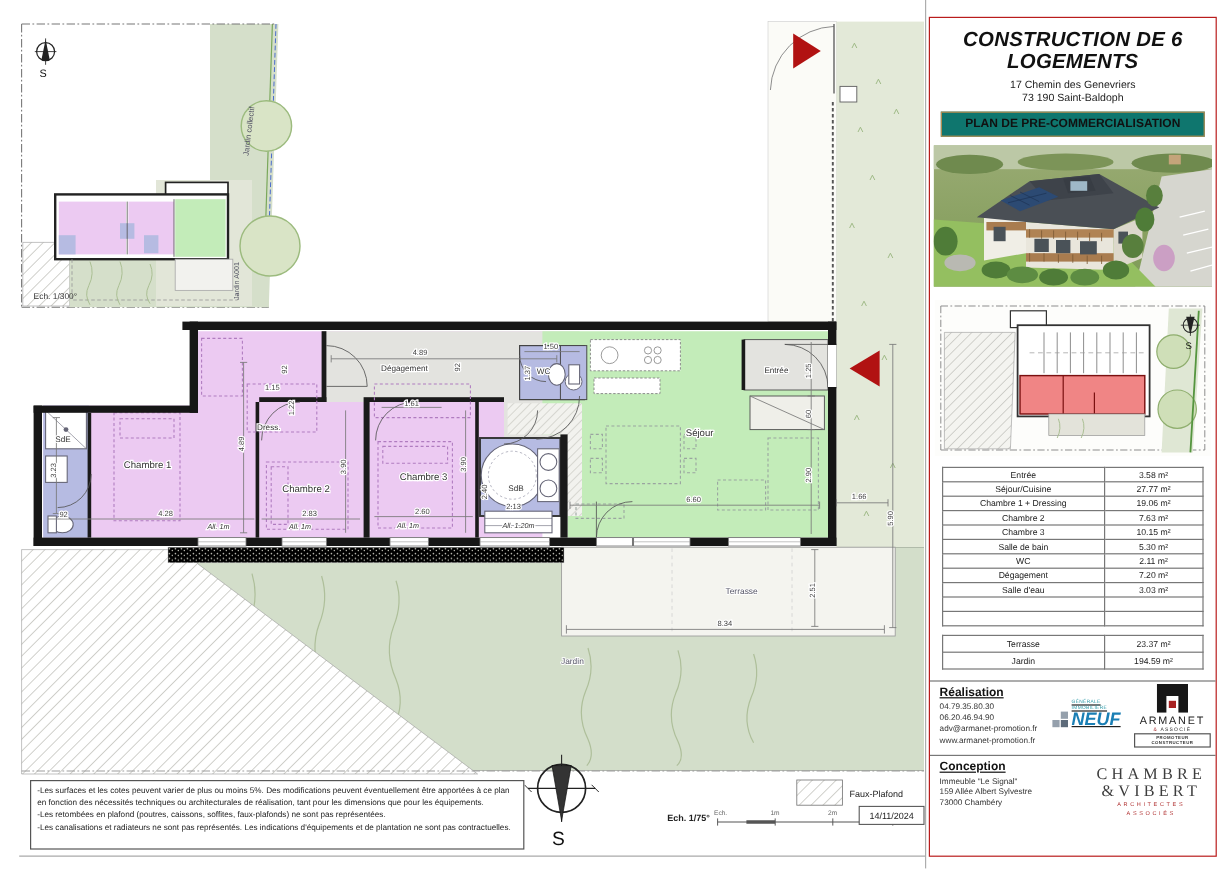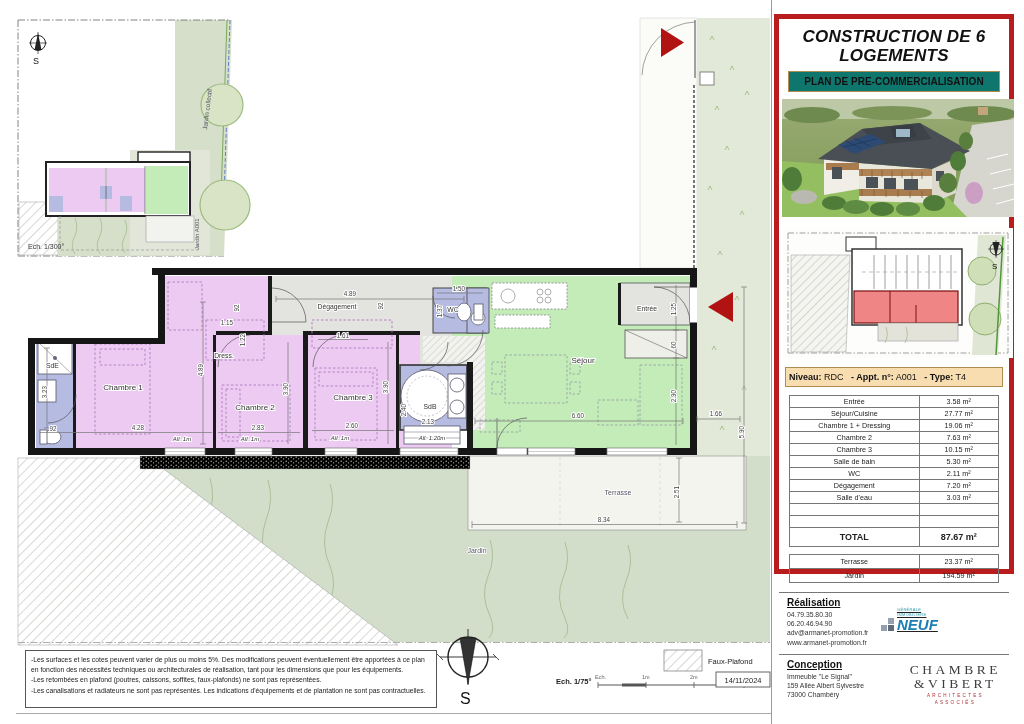--- a/index.html
+++ b/index.html
@@ -9,22 +9,22 @@
   .dim{font-size:6.3px;fill:#444;paint-order:stroke;stroke:#fff;stroke-width:2px;}
   .rlab{font-size:8px;fill:#333;paint-order:stroke;stroke:#fff;stroke-width:2px;}
   .rlab-sm{font-size:6.8px;fill:#333;paint-order:stroke;stroke:#fff;stroke-width:2px;}
   .glab{font-size:7px;fill:#556;paint-order:stroke;stroke:#fff;stroke-width:1.5px;}
   .all{font-size:6px;fill:#333;font-style:italic;paint-order:stroke;stroke:#fff;stroke-width:2px;}
   .dimline{stroke:#777;stroke-width:.7;}
   .furn{fill:none;stroke:#b07cc0;stroke-width:.9;stroke-dasharray:2.5 2;}
   .furng{fill:none;stroke:#9aa4a0;stroke-width:.9;stroke-dasharray:2.5 2;}
   .fix{fill:#fff;stroke:#667;stroke-width:.9;}
   
-  .right-panel{position:absolute;left:774px;top:14px;width:240px;height:560px;
-      border:5px solid #b91c1c;background:#fff;box-sizing:border-box;}
+  .right-panel{position:absolute;left:774px;top:14px;width:240px;height:700px;
+      border:1px solid #b91c1c;background:#fff;box-sizing:border-box;}
   .rp-title{margin-top:8px;text-align:center;font-weight:800;font-style:italic;
       font-size:17px;line-height:1.12;letter-spacing:.2px;color:#111;}
   .rp-address{margin-top:4px;text-align:center;font-size:8.8px;line-height:1.25;color:#222;}
   .rp-plantype{margin:6px 9px 0 9px;border:1px solid #b08c50;background:#0f766e;
       text-align:center;font-weight:bold;font-size:10px;padding:4px 0;color:#111;}
   .rp-photo{margin:7px 3px 0 3px;line-height:0;}
   .rp-keyplan{margin:10px 3px 0 3px;line-height:0;}
   .rp-niveau{margin:8px 6px 0 6px;border:1px solid #b08c50;background:#f8ddb0;
       font-size:9px;padding:4px 3px;white-space:nowrap;color:#111;}
   .rp-niveau b{font-weight:bold;}
@@ -378,20 +378,24 @@
 <div class="notes-box">
   <div>-Les surfaces et les cotes peuvent varier de plus ou moins 5%. Des modifications peuvent éventuellement être apportées à ce plan en fonction des nécessités techniques ou architecturales de réalisation, tant pour les dimensions que pour les équipements.</div>
   <div>-Les retombées en plafond (poutres, caissons, soffites, faux-plafonds) ne sont pas représentées.</div>
   <div>-Les canalisations et radiateurs ne sont pas représentés. Les indications d'équipements et de plantation ne sont pas contractuelles.</div>
 </div>
 
 <div class="right-panel">
   <div class="rp-title">
     <div>CONSTRUCTION DE 6</div>
     <div>LOGEMENTS</div>
+  </div>
+  <div class="rp-address">
+    <div>17 Chemin des Genevriers</div>
+    <div>73 190 Saint-Baldoph</div>
   </div>
   <div class="rp-plantype">PLAN DE PRE-COMMERCIALISATION</div>
 
   <div class="rp-photo">
     <svg width="232" height="118" viewBox="0 0 232 118">
       <defs>
         <linearGradient id="hillG" x1="0" y1="0" x2="0" y2="1">
           <stop offset="0" stop-color="#9aab74"></stop>
               <stop offset="1" stop-color="#7d9a55"></stop>
         </linearGradient>
@@ -500,28 +504,20 @@
       <g>
         <circle cx="214" cy="22" r="6" fill="none" stroke="#222" stroke-width=".9"></circle>
         <line x1="214" y1="13" x2="214" y2="31" stroke="#222" stroke-width=".6"></line>
         <line x1="206" y1="22" x2="222" y2="22" stroke="#222" stroke-width=".6"></line>
         <polygon points="210.5,15 217.5,15 214,30" fill="#222"></polygon>
       </g>
       <text x="210" y="42" font-size="8" fill="#111">S</text>
     </svg>
   </div>
 
-  <div class="rp-niveau">
-    <b>Niveau:</b>
-    <span>RDC</span>&nbsp;&nbsp;
-    <b>- Appt. n°:</b>
-    <span>A001</span>&nbsp;&nbsp;
-    <b>- Type:</b>
-    <span>T4</span>
-  </div>
 
   <div class="rp-table-wrap">
     <table class="areas">
       <tbody>
         <tr>
               <td class="lab">Entrée</td>
               <td>3.58 m²</td>
             </tr>
         <tr>
               <td class="lab">Séjour/Cuisine</td>
@@ -555,24 +551,20 @@
               <td class="lab">Salle d'eau</td>
               <td>3.03 m²</td>
             </tr>
         <tr>
               <td class="lab"></td>
               <td></td>
             </tr>
         <tr>
               <td class="lab"></td>
               <td></td>
-            </tr>
-        <tr class="total-row">
-              <td class="lab">TOTAL</td>
-              <td>87.67 m²</td>
             </tr>
       </tbody>
     </table>
     <table class="extras">
       <tbody>
         <tr>
               <td class="lab">Terrasse</td>
               <td>23.37 m²</td>
             </tr>
         <tr>
@@ -593,20 +585,29 @@
       <div class="neuf-top">GÉNÉRALE IMMOBILIÈRE</div>
       <div class="neuf-row">
         <span class="neuf-sq">
               <i style="left:0;top:8px;"></i>
               <i style="left:7px;top:8px;background:#5d6b7a;"></i>
               <i style="left:7px;top:1px;"></i>
             </span>
         <span class="neuf-main">NEUF</span>
       </div>
     </div>
+    <div class="armanet-logo">
+      <svg width="26" height="24" viewBox="0 0 26 24" style="display:block;margin:0 auto;">
+        <path d="M0,0 H26 V24 H18 V10 H8 V24 H0 Z" fill="#161616"></path>
+        <rect x="10" y="14" width="6" height="6" fill="#a82222"></rect>
+      </svg>
+      <div class="armanet-name">ARMANET</div>
+      <div class="armanet-sub"><span class="amp">&amp;</span> <span>ASSOCIÉ</span></div>
+      <div class="armanet-tag">PROMOTEUR CONSTRUCTEUR</div>
+    </div>
   </div>
 
   <div class="rp-conception">
     <h4>Conception</h4>
     <div class="contact-line">Immeuble "Le Signal"</div>
     <div class="contact-line">159 Allée Albert Sylvestre</div>
     <div class="contact-line">73000 Chambéry</div>
     <div class="cv-logo">
       <div class="cv-line">CHAMBRE</div>
       <div class="cv-line">&amp;VIBERT</div>

